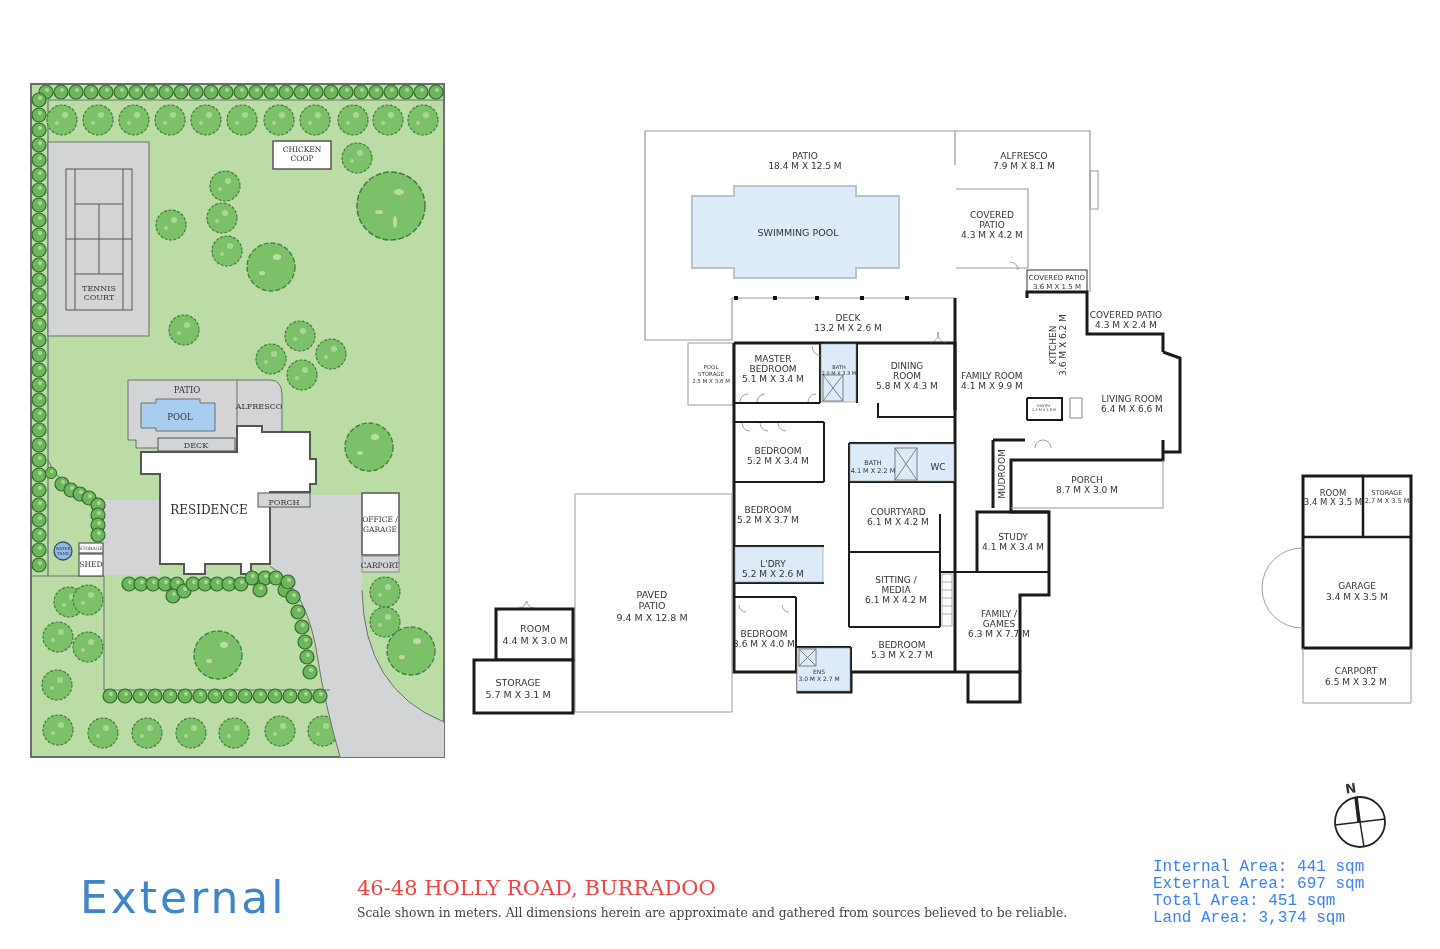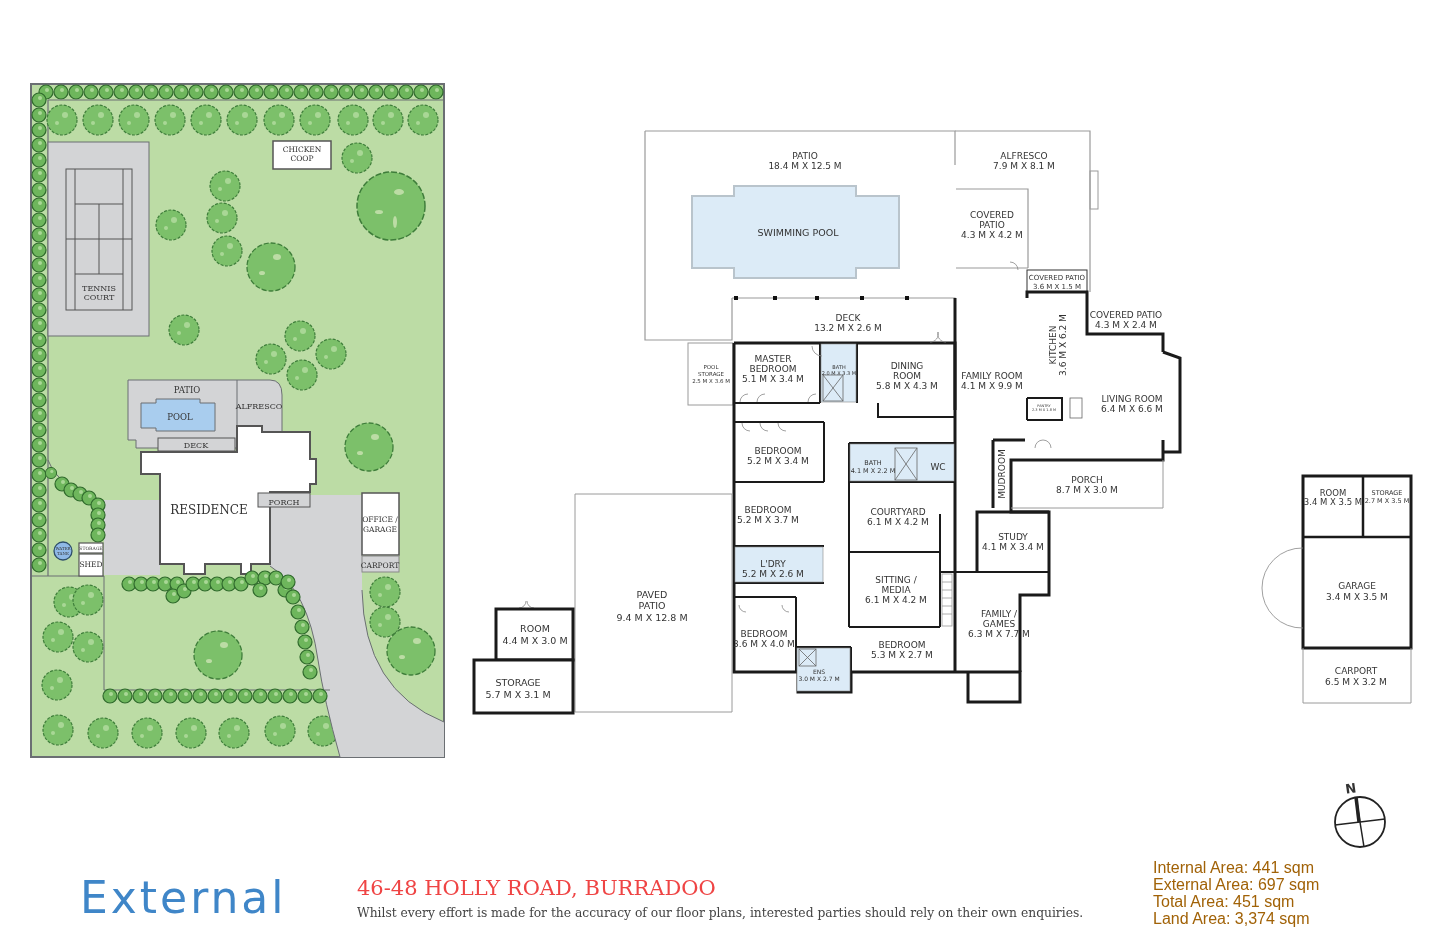--- a/index.html
+++ b/index.html
@@ -3,21 +3,21 @@
 <meta charset="utf-8">
 <style>
   html, body { margin: 0; padding: 0; background: #ffffff; }
   body { width: 1440px; height: 949px; position: relative; overflow: hidden; font-family: "DejaVu Sans", sans-serif; }
   svg { position: absolute; left: 0; top: 0; }
   .lbl { font-family: "DejaVu Sans", sans-serif; fill: #333; }
   .slbl { font-family: "DejaVu Serif", serif; fill: #333; }
   #brand { position: absolute; left: 80px; top: 872px; font-family: "DejaVu Sans", sans-serif; font-size: 44px; letter-spacing: 3px; color: #3f86c8; font-weight: normal; }
   #address { position: absolute; left: 357px; top: 876px; font-family: "DejaVu Serif", serif; font-size: 21px; color: #ef4444; }
   #disclaimer { position: absolute; left: 357px; top: 906px; font-family: "DejaVu Serif", serif; font-size: 12.3px; color: #444; line-height: 15px; width: 780px; }
-  #areas { position: absolute; left: 1153px; top: 859px; font-family: Liberation Sans, sans-serif; font-size: 16px; color: #a16207; line-height: 17px; }
+  #areas { position: absolute; left: 1153px; top: 859px; font-family: Liberation Mono, monospace; font-size: 16px; color: #3b82f6; line-height: 17px; }
   #areas div { white-space: nowrap; }
 </style>
 </head>
 <body>
 
 <svg width="1440" height="949" viewBox="0 0 1440 949" xmlns="http://www.w3.org/2000/svg">
   <defs>
     <g id="tree">
       <circle r="15" fill="#7cc06a" stroke="#3e7d3a" stroke-width="1.2" stroke-dasharray="3 1.5"></circle>
       <circle r="3" cx="3" cy="-5" fill="#a9d796"></circle>
@@ -542,20 +542,20 @@
     <line x1="-4" y1="-25" x2="4" y2="25" stroke="#222" stroke-width="1.5"></line>
     <line x1="-25" y1="3" x2="25" y2="-3" stroke="#222" stroke-width="1.5"></line>
     <line x1="-4" y1="-25" x2="-1" y2="0" stroke="#222" stroke-width="3.5"></line>
     <text class="lbl" x="-10" y="-30" font-size="13" font-weight="bold" fill="#222" transform="rotate(-8)">N</text>
   </g>
 </svg>
 
 <div id="brand">External</div>
 <div id="address">46-48 HOLLY ROAD, BURRADOO</div>
 <div id="disclaimer">
-  <div>Whilst every effort is made for the accuracy of our floor plans, interested parties should rely on their own enquiries.</div>
+  <div>Scale shown in meters. All dimensions herein are approximate and gathered from sources believed to be reliable.</div>
 </div>
 <div id="areas">
   <div>Internal Area: 441 sqm</div>
   <div>External Area: 697 sqm</div>
   <div>Total Area: 451 sqm</div>
   <div>Land Area: 3,374 sqm</div>
 </div>
 
 </body></html>

